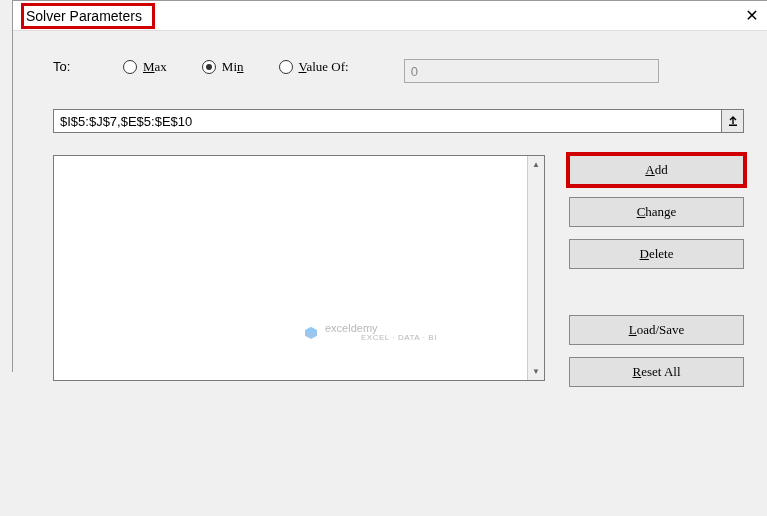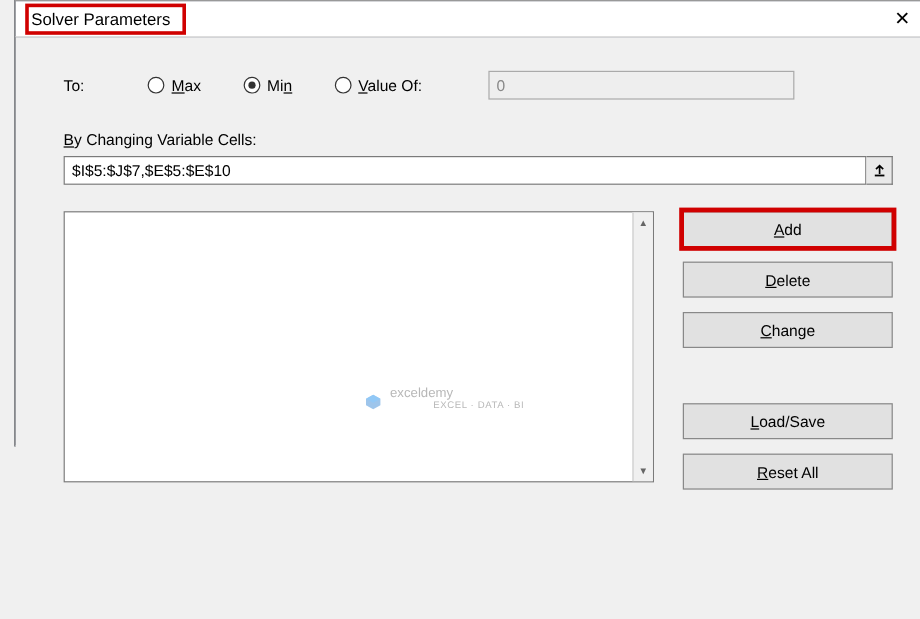--- a/index.html
+++ b/index.html
@@ -80,30 +80,31 @@
       border-left: none;
       background: #e9e9e9;
       display: flex;
       align-items: center;
       justify-content: center;
       cursor: pointer;
     }
     .ref-btn svg { width: 12px; height: 12px; }
     .radio-row {
       display: flex;
-      align-items: center;
+      align-items: flex-start;
       margin-bottom: 26px;
       gap: 0;
     }
     .to-label { width: 70px; }
     .radio-opt {
       display: flex;
       align-items: center;
       margin-right: 35px;
       cursor: pointer;
+      font-family: Liberation Serif, serif;
     }
     .radio-circle {
       width: 14px;
       height: 14px;
       border-radius: 50%;
       border: 1px solid #333;
       margin-right: 6px;
       display: flex;
       align-items: center;
       justify-content: center;
@@ -168,37 +169,37 @@
       width: 175px;
       display: flex;
       flex-direction: column;
       gap: 12px;
     }
     .btn {
       height: 30px;
       border: 1px solid #888;
       background: #e1e1e1;
       font-size: 13px;
-      font-family: Liberation Sans, sans-serif;
+      font-family: Liberation Serif, serif;
       cursor: pointer;
       display: flex;
       align-items: center;
       justify-content: center;
     }
     .btn-highlight {
       outline: 4px solid #d00000;
       outline-offset: -1px;
     }
     .spacer { height: 22px; }
     .watermark {
       position: absolute;
       bottom: 28px;
       left: 290px;
       display: flex;
-      align-items: flex-end;
+      align-items: center;
       gap: 6px;
       opacity: 0.6;
       font-size: 11px;
       color: #888;
     }
     .watermark-icon {
       width: 16px;
       height: 16px;
     }
     .watermark-text { line-height: 1.1; }
@@ -228,23 +229,20 @@
         <span class="radio-circle checked"></span>
         <span>Mi<span class="u">n</span></span>
       </div>
       <div class="radio-opt">
         <span class="radio-circle"></span>
         <span><span class="u">V</span>alue Of:</span>
       </div>
       <input class="value-input" type="text" disabled="" value="0" style="">
     </div>
 
-    <div class="section-label">
-      <span class="u">B</span>y Changing Variable Cells:
-    </div>
     <div class="var-input-row">
       <input class="ref-input" type="text" value="$I$5:$J$7,$E$5:$E$10" style="">
       <div class="ref-btn">
         <svg viewBox="0 0 12 12">
             <path d="M6 2 L6 9 M3 5 L6 2 L9 5" stroke="#000" stroke-width="1.4" fill="none"></path>
             <rect x="2" y="9.5" width="8" height="1.5" fill="#000"></rect>
           </svg>
       </div>
     </div>
 
@@ -254,24 +252,24 @@
         <div class="scrollbar">
           <div class="scroll-up">▲</div>
           <div class="scroll-down">▼</div>
         </div>
       </div>
       <div class="btn-col">
         <button class="btn btn-highlight">
             <span><span class="u">A</span>dd</span>
           </button>
         <button class="btn">
+            <span><span class="u">C</span>hange</span>
+          </button>
+        <button class="btn">
             <span><span class="u">D</span>elete</span>
-          </button>
-        <button class="btn">
-            <span><span class="u">C</span>hange</span>
           </button>
         <div class="spacer"></div>
         <button class="btn">
             <span><span class="u">L</span>oad/Save</span>
           </button>
         <button class="btn">
             <span><span class="u">R</span>eset All</span>
           </button>
       </div>
     </div>

